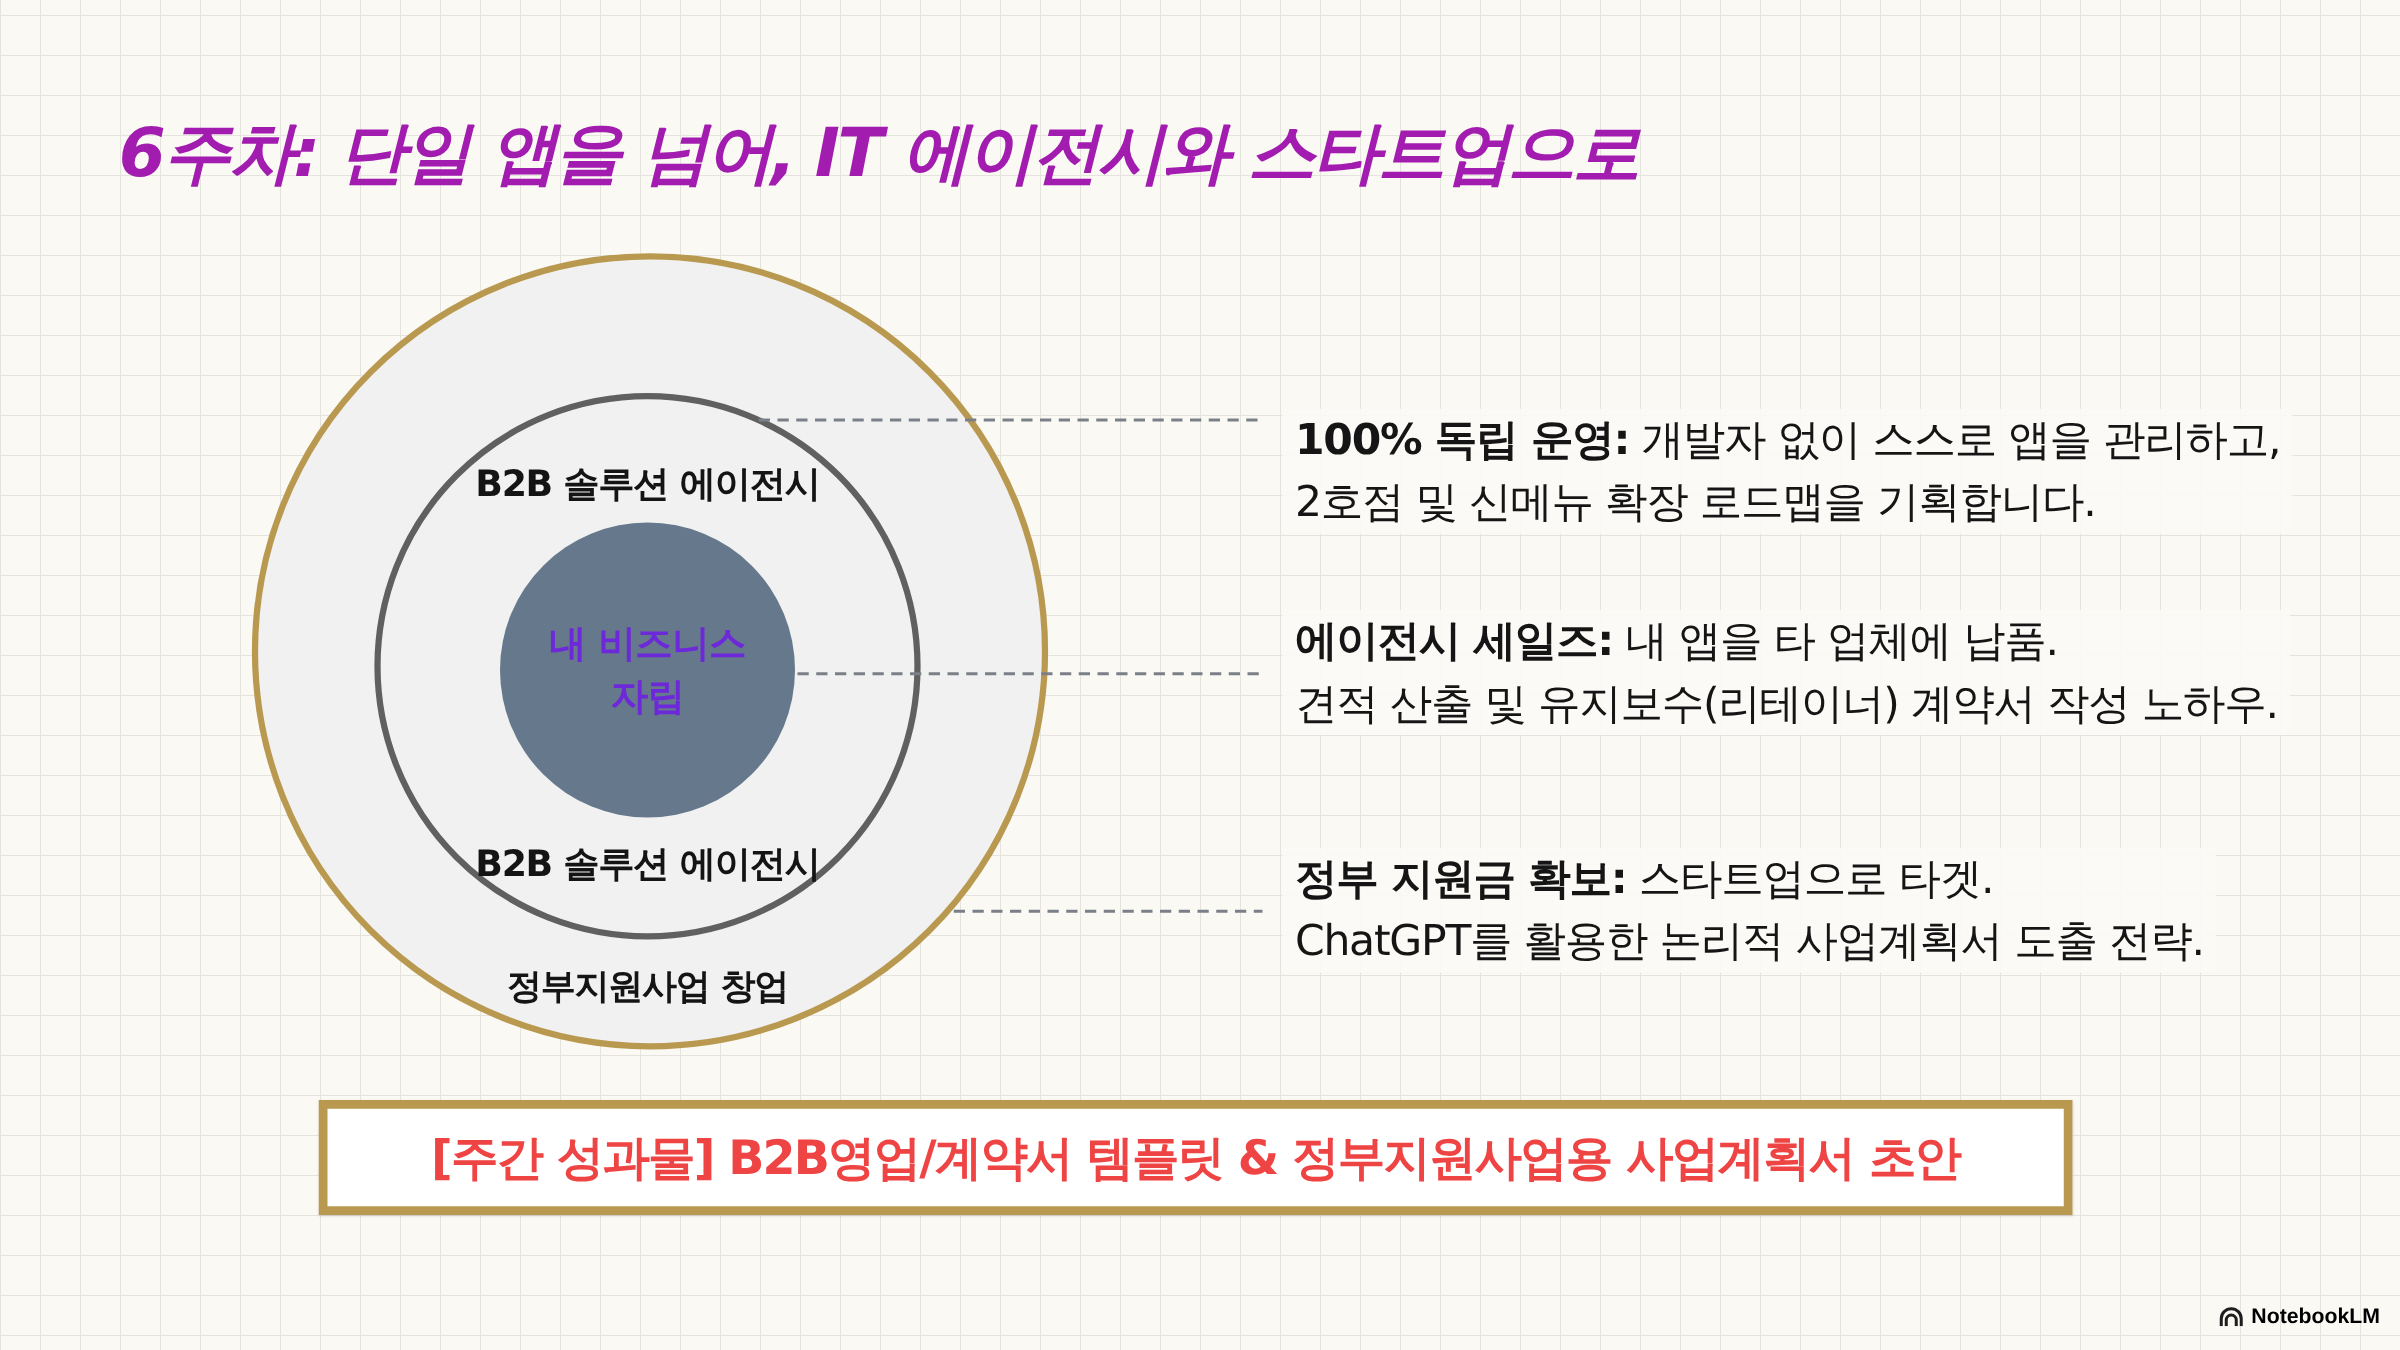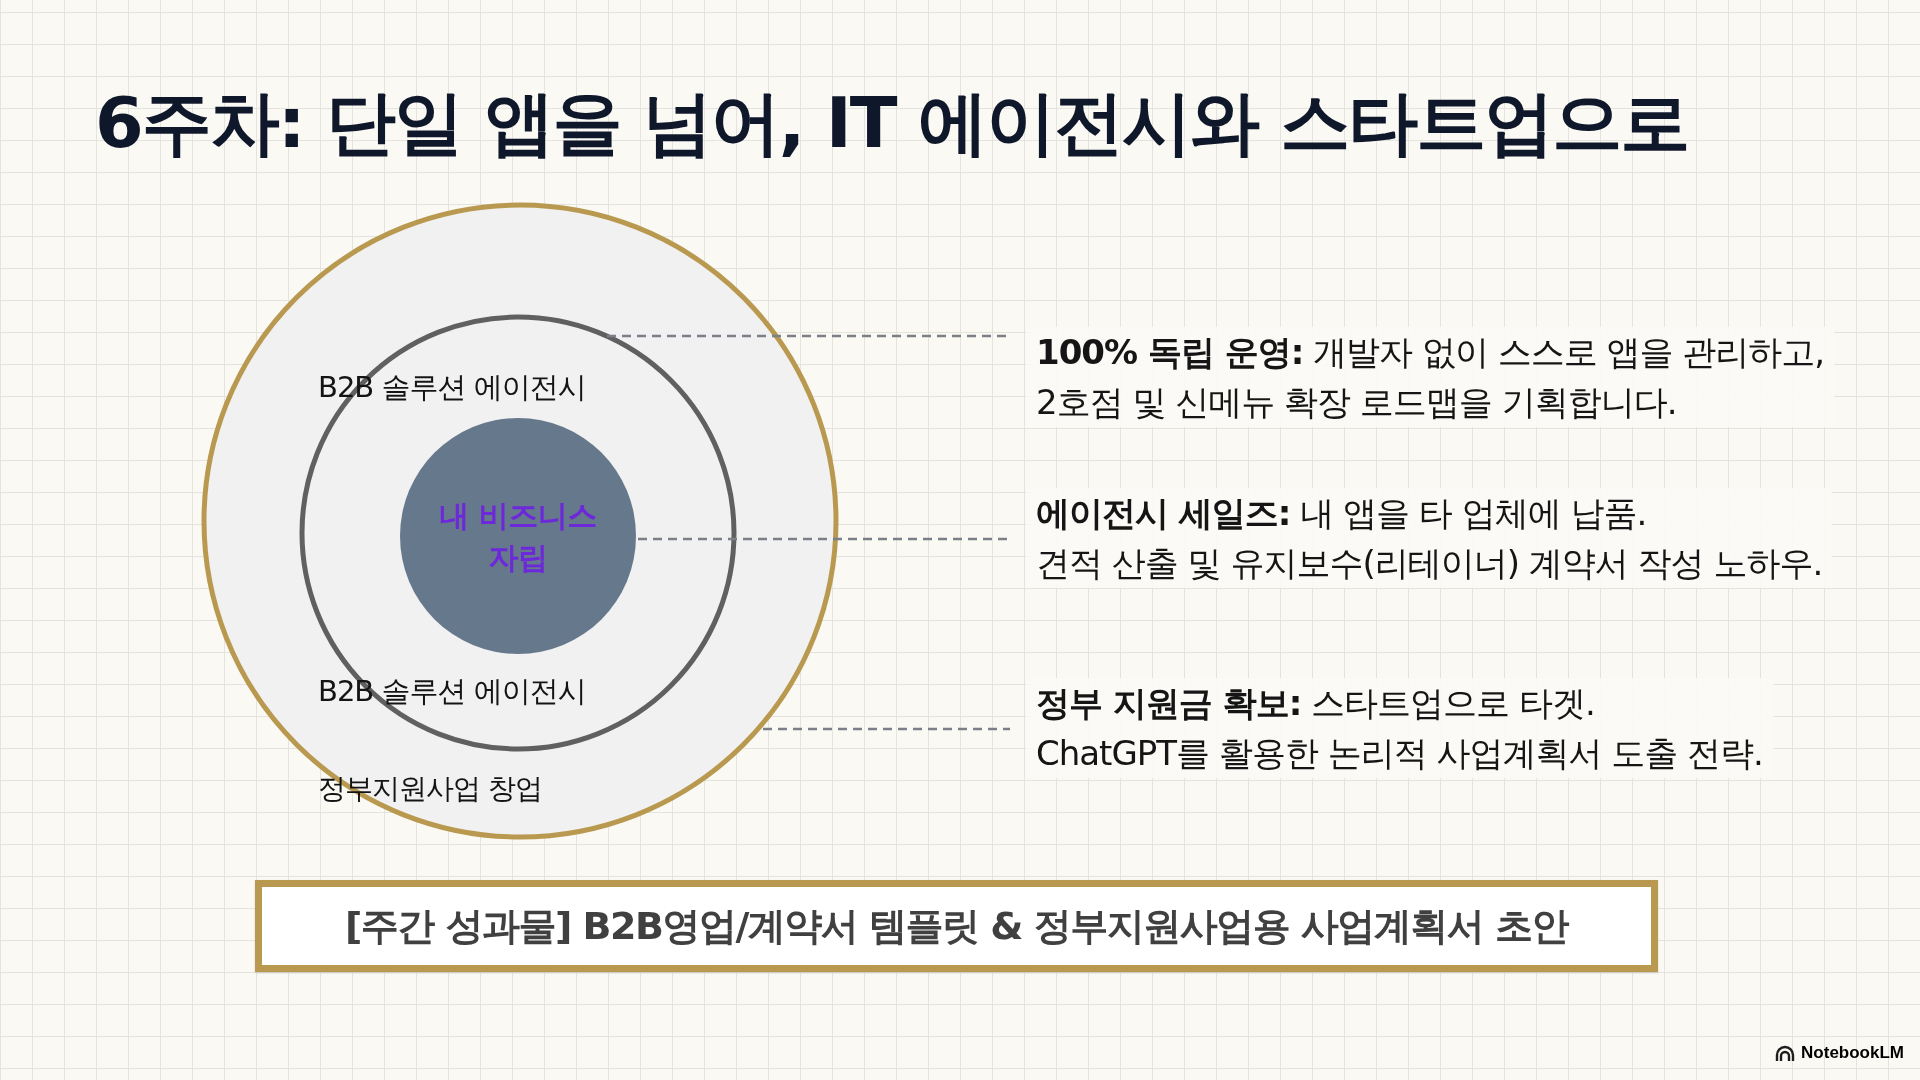--- a/index.html
+++ b/index.html
@@ -18,40 +18,42 @@
       background-size: 32px 32px;
       background-position: 0px 12px;
       font-family: "DejaVu Sans", "Liberation Sans", sans-serif;
       color: #111111;
     }
     .title {
       position: absolute;
       left: 95px;
       top: 78px;
       margin: 0;
-      font-size: 70px;
+      font-size: 54px;
       font-weight: 900;
       letter-spacing: -2px;
       line-height: 90px;
       white-space: nowrap;
-      color: #0f172a;
+      color: #a21caf;
+      font-style: italic;
     }
     .diagram {
       position: absolute;
       left: 0;
       top: 0;
       width: 1920px;
       height: 1080px;
       pointer-events: none;
     }
     .ring-label {
       position: absolute;
       width: 400px;
+      text-align: center;
       font-size: 29px;
-      font-weight: normal;
+      font-weight: bold;
       letter-spacing: -1px;
       white-space: nowrap;
       color: #141414;
     }
     .core-label {
       position: absolute;
       left: 400px;
       top: 495px;
       width: 236px;
       text-align: center;
@@ -86,21 +88,21 @@
       box-shadow: 0 1px 2px rgba(0,0,0,0.15);
       display: flex;
       align-items: center;
       justify-content: center;
     }
     .deliverable span {
       font-size: 38px;
       font-weight: bold;
       letter-spacing: -1.5px;
       white-space: nowrap;
-      color: #404040;
+      color: #ef4444;
     }
     .brand {
       position: absolute;
       right: 16px;
       bottom: 17px;
       display: flex;
       align-items: center;
       gap: 6px;
       font-size: 17px;
       font-weight: bold;

